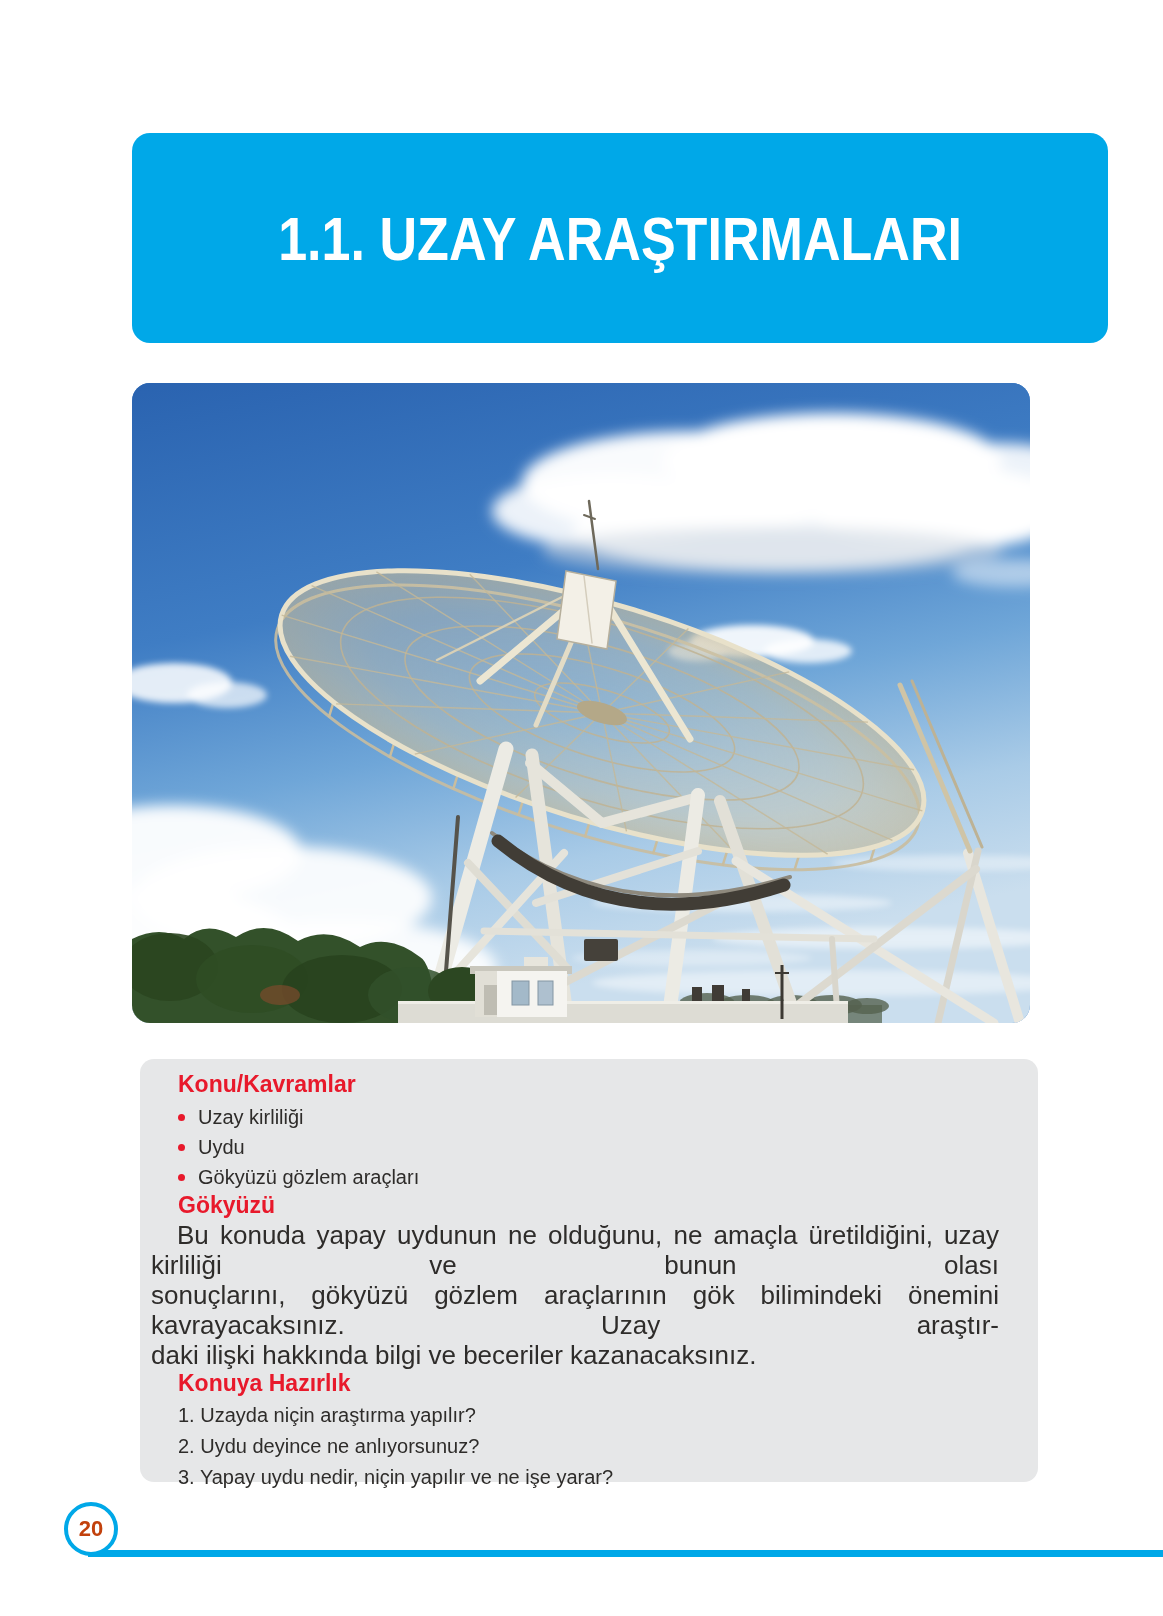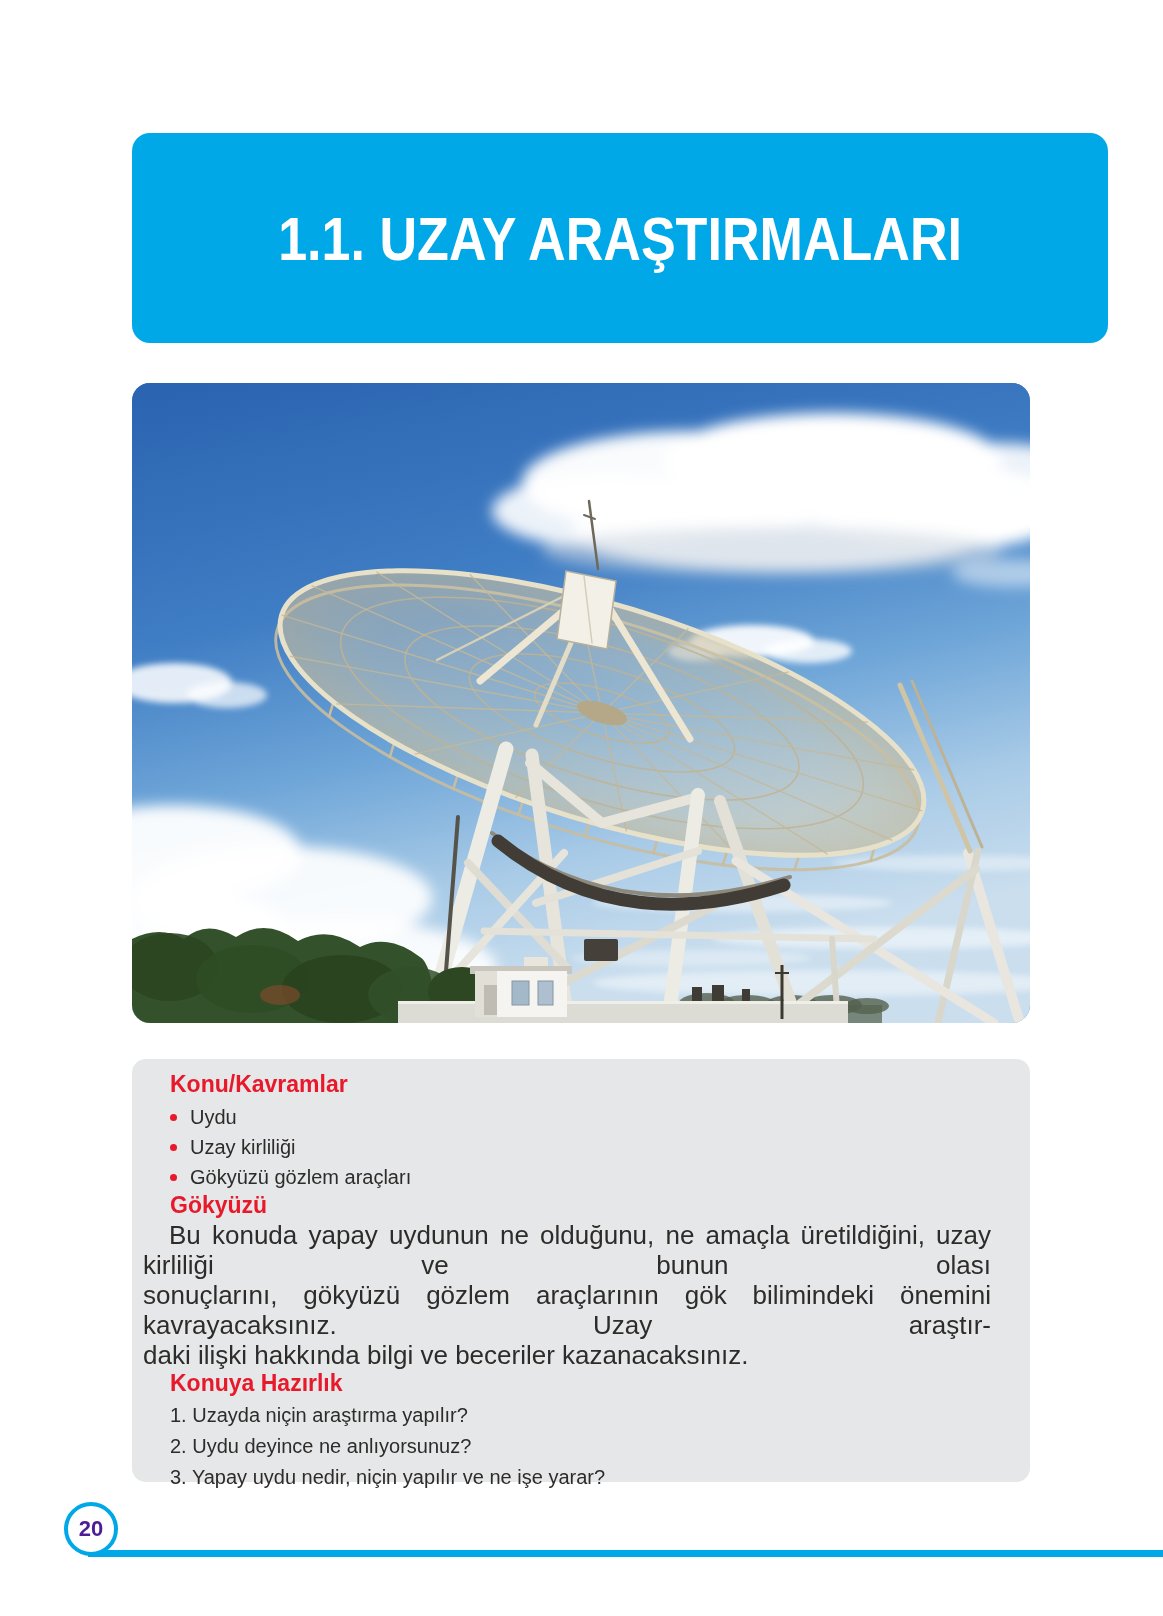--- a/index.html
+++ b/index.html
@@ -18,21 +18,21 @@
     transform:scaleX(0.84);white-space:nowrap;
   }
   
   .photo{
     position:absolute;left:132px;top:383px;width:898px;height:640px;
     border-radius:18px;overflow:hidden;background:#3f7dc4;
   }
   .photo svg{display:block;width:898px;height:640px;}
   
   .content-box{
-    position:absolute;left:132px;top:1059px;width:898px;height:423px;
+    position:absolute;left:140px;top:1059px;width:898px;height:423px;
     background:#E6E7E8;border-radius:14px;box-sizing:border-box;
     padding:12px 38px 0 38px;
   }
   .content-box h2{
     margin:0;font-size:23px;line-height:26px;font-weight:700;color:#E8192B;
   }
   .h2-konu{margin-top:2px;}
   .h2-amaclar{margin-top:9px;}
   .h2-haz{margin-top:8px;}
   .concepts{list-style:none;margin:5px 0 0;padding:0;}
@@ -51,21 +51,21 @@
   .qs{margin-top:4px;}
   .qs .q{font-size:20px;line-height:31px;}
   
   .footer-line{
     position:absolute;left:88px;top:1550px;width:1075px;height:7px;background:#00A8E8;
   }
   .page-number{
     position:absolute;left:64px;top:1502px;width:54px;height:54px;box-sizing:border-box;
     background:#ffffff;border:4px solid #00A8E8;border-radius:50%;
     display:flex;align-items:center;justify-content:center;
-    font-size:22px;font-weight:700;color:#4c1d95;
+    font-size:22px;font-weight:700;color:#c2410c;
   }
 </style>
 </head>
 <body>
 
 <div class="page">
 
   <div class="header">
     <h1>1.1. UZAY ARAŞTIRMALARI</h1>
   </div>
@@ -215,25 +215,25 @@
       </g>
     </svg>
   </div>
 
   <div class="content-box">
 
     <h2 class="h2-konu">Konu/Kavramlar</h2>
     <ul class="concepts">
       <li>
         <span class="dot"></span>
-        <span>Uydu</span>
+        <span>Uzay kirliliği</span>
       </li>
       <li>
         <span class="dot"></span>
-        <span>Uzay kirliliği</span>
+        <span>Uydu</span>
       </li>
       <li>
         <span class="dot"></span>
         <span>Gökyüzü gözlem araçları</span>
       </li>
     </ul>
 
     <h2 class="h2-amaclar">Gökyüzü</h2>
     <div class="para">
       <div class="pl first">Bu konuda yapay uydunun ne olduğunu, ne amaçla üretildiğini, uzay kirliliği ve bunun olası</div>

